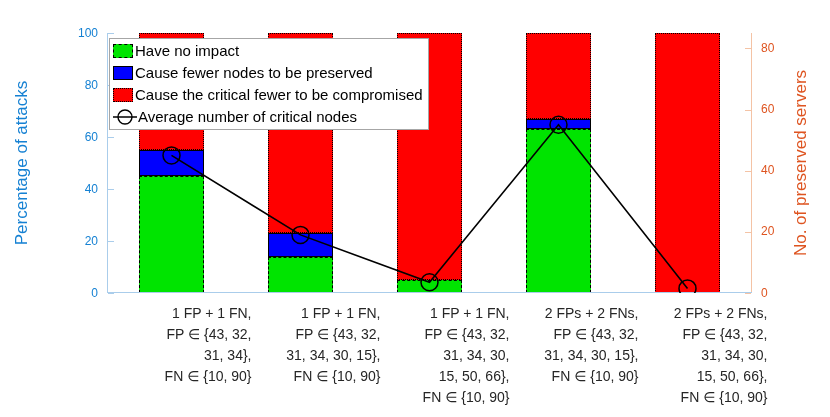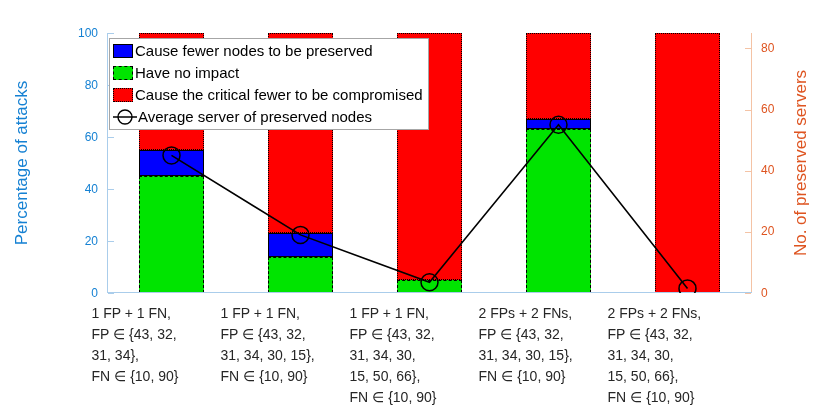--- a/index.html
+++ b/index.html
@@ -19,21 +19,21 @@
   .legend-swatch{width:20px;height:14px;box-sizing:border-box;margin-right:2px;flex:0 0 auto;}
   .legend-text{font-size:15px;color:#000;white-space:nowrap;line-height:22px;}
   .tick-mark{position:absolute;height:1px;width:6px;}
   .tick-label{position:absolute;font-size:12px;line-height:19px;}
   .left-tick-label{width:48px;text-align:right;}
   .right-tick-label{width:48px;text-align:left;}
   .ylabel{position:absolute;width:300px;height:22px;line-height:22px;text-align:center;
           font-size:17px;transform:rotate(-90deg);}
   #ylabel-left{left:-128px;top:152px;}
   #ylabel-right{left:651px;top:152px;}
-  .xlabel{position:absolute;width:160px;top:303px;text-align:left;font-size:14px;
+  .xlabel{position:absolute;width:160px;top:303px;text-align:right;font-size:14px;
           line-height:21px;white-space:pre-line;}
 </style>
 </head>
 <body>
 
 <div id="figure">
   <div id="ylabel-left" class="ylabel" style="color: rgb(21, 129, 211);">Percentage of attacks</div>
   <div id="ylabel-right" class="ylabel" style="color: rgb(222, 84, 32);">No. of preserved servers</div>
 
   <div id="plot">
@@ -57,37 +57,37 @@
         <circle cx="193.5" cy="201.9" r="8.5" fill="none" stroke="#000000" stroke-width="1.5"></circle>
         <circle cx="322.5" cy="249.3" r="8.5" fill="none" stroke="#000000" stroke-width="1.5"></circle>
         <circle cx="451.5" cy="91.8" r="8.5" fill="none" stroke="#000000" stroke-width="1.5"></circle>
         <circle cx="580.5" cy="255.4" r="8.5" fill="none" stroke="#000000" stroke-width="1.5"></circle>
       </svg>
     <div id="left-axis-line" class="axisline" style="background: rgb(170, 205, 235);"></div>
     <div id="right-axis-line" class="axisline" style="background: rgb(244, 195, 165);"></div>
     <div id="bottom-axis-line" class="axisline" style="background: rgb(170, 205, 235);"></div>
     <div id="legend" style="border-color: rgb(166, 166, 166);">
         <div class="legend-row">
+          <span class="legend-swatch" style="background: rgb(0, 228, 0); border: 1px dashed rgb(0, 0, 0);"></span>
+          <span class="legend-text">Have no impact</span>
+        </div>
+        <div class="legend-row">
           <span class="legend-swatch" style="background: rgb(0, 0, 255); border: 1px solid rgb(0, 0, 0);"></span>
           <span class="legend-text">Cause fewer nodes to be preserved</span>
-        </div>
-        <div class="legend-row">
-          <span class="legend-swatch" style="background: rgb(0, 228, 0); border: 1px dashed rgb(0, 0, 0);"></span>
-          <span class="legend-text">Have no impact</span>
         </div>
         <div class="legend-row">
           <span class="legend-swatch" style="background: rgb(255, 0, 0); border: 1px dotted rgb(0, 0, 0);"></span>
           <span class="legend-text">Cause the critical fewer to be compromised</span>
         </div>
         <div class="legend-row">
           <svg width="24" height="18" style="flex: 0 0 auto; margin-right: 1px;">
             <line x1="0" y1="9" x2="24" y2="9" stroke="#000000" stroke-width="1.5"></line>
             <circle cx="12" cy="9" r="7" fill="none" stroke="#000000" stroke-width="1.4"></circle>
           </svg>
-          <span class="legend-text">Average server of preserved nodes</span>
+          <span class="legend-text">Average number of critical nodes</span>
         </div>
       </div>
   </div>
 
   <div id="ticks-layer">
       <div class="tick-mark" style="left: 108px; top: 293px; background: rgb(170, 205, 235);"></div>
       <div class="tick-label left-tick-label" style="left: 50px; top: 283.5px; color: rgb(21, 129, 211);">0</div>
       <div class="tick-mark" style="left: 108px; top: 241px; background: rgb(170, 205, 235);"></div>
       <div class="tick-label left-tick-label" style="left: 50px; top: 231.5px; color: rgb(21, 129, 211);">20</div>
       <div class="tick-mark" style="left: 108px; top: 189px; background: rgb(170, 205, 235);"></div>

